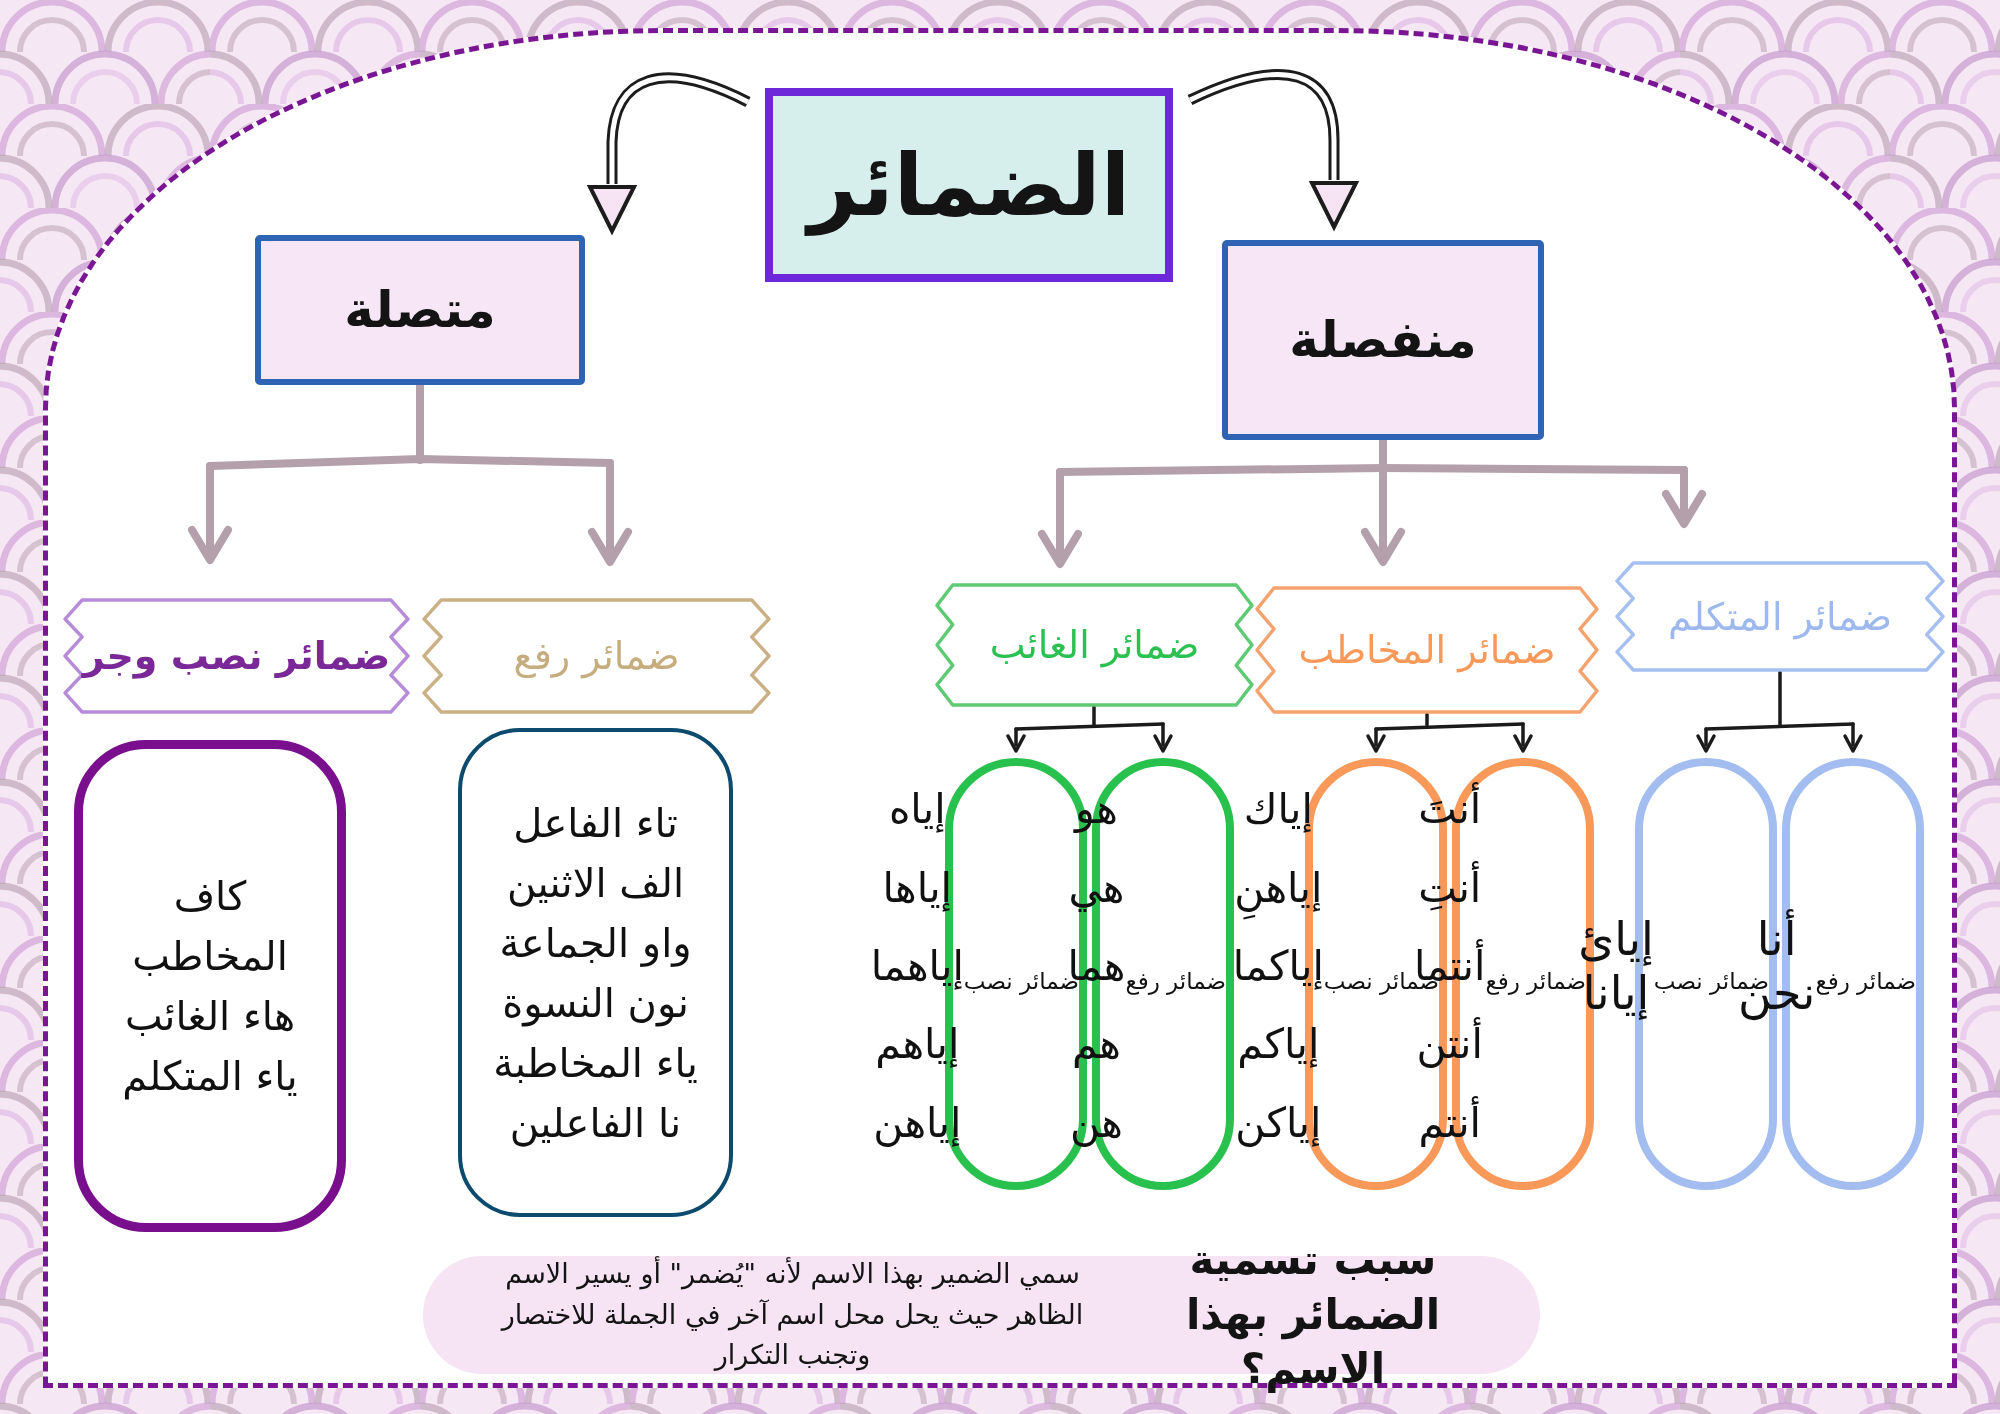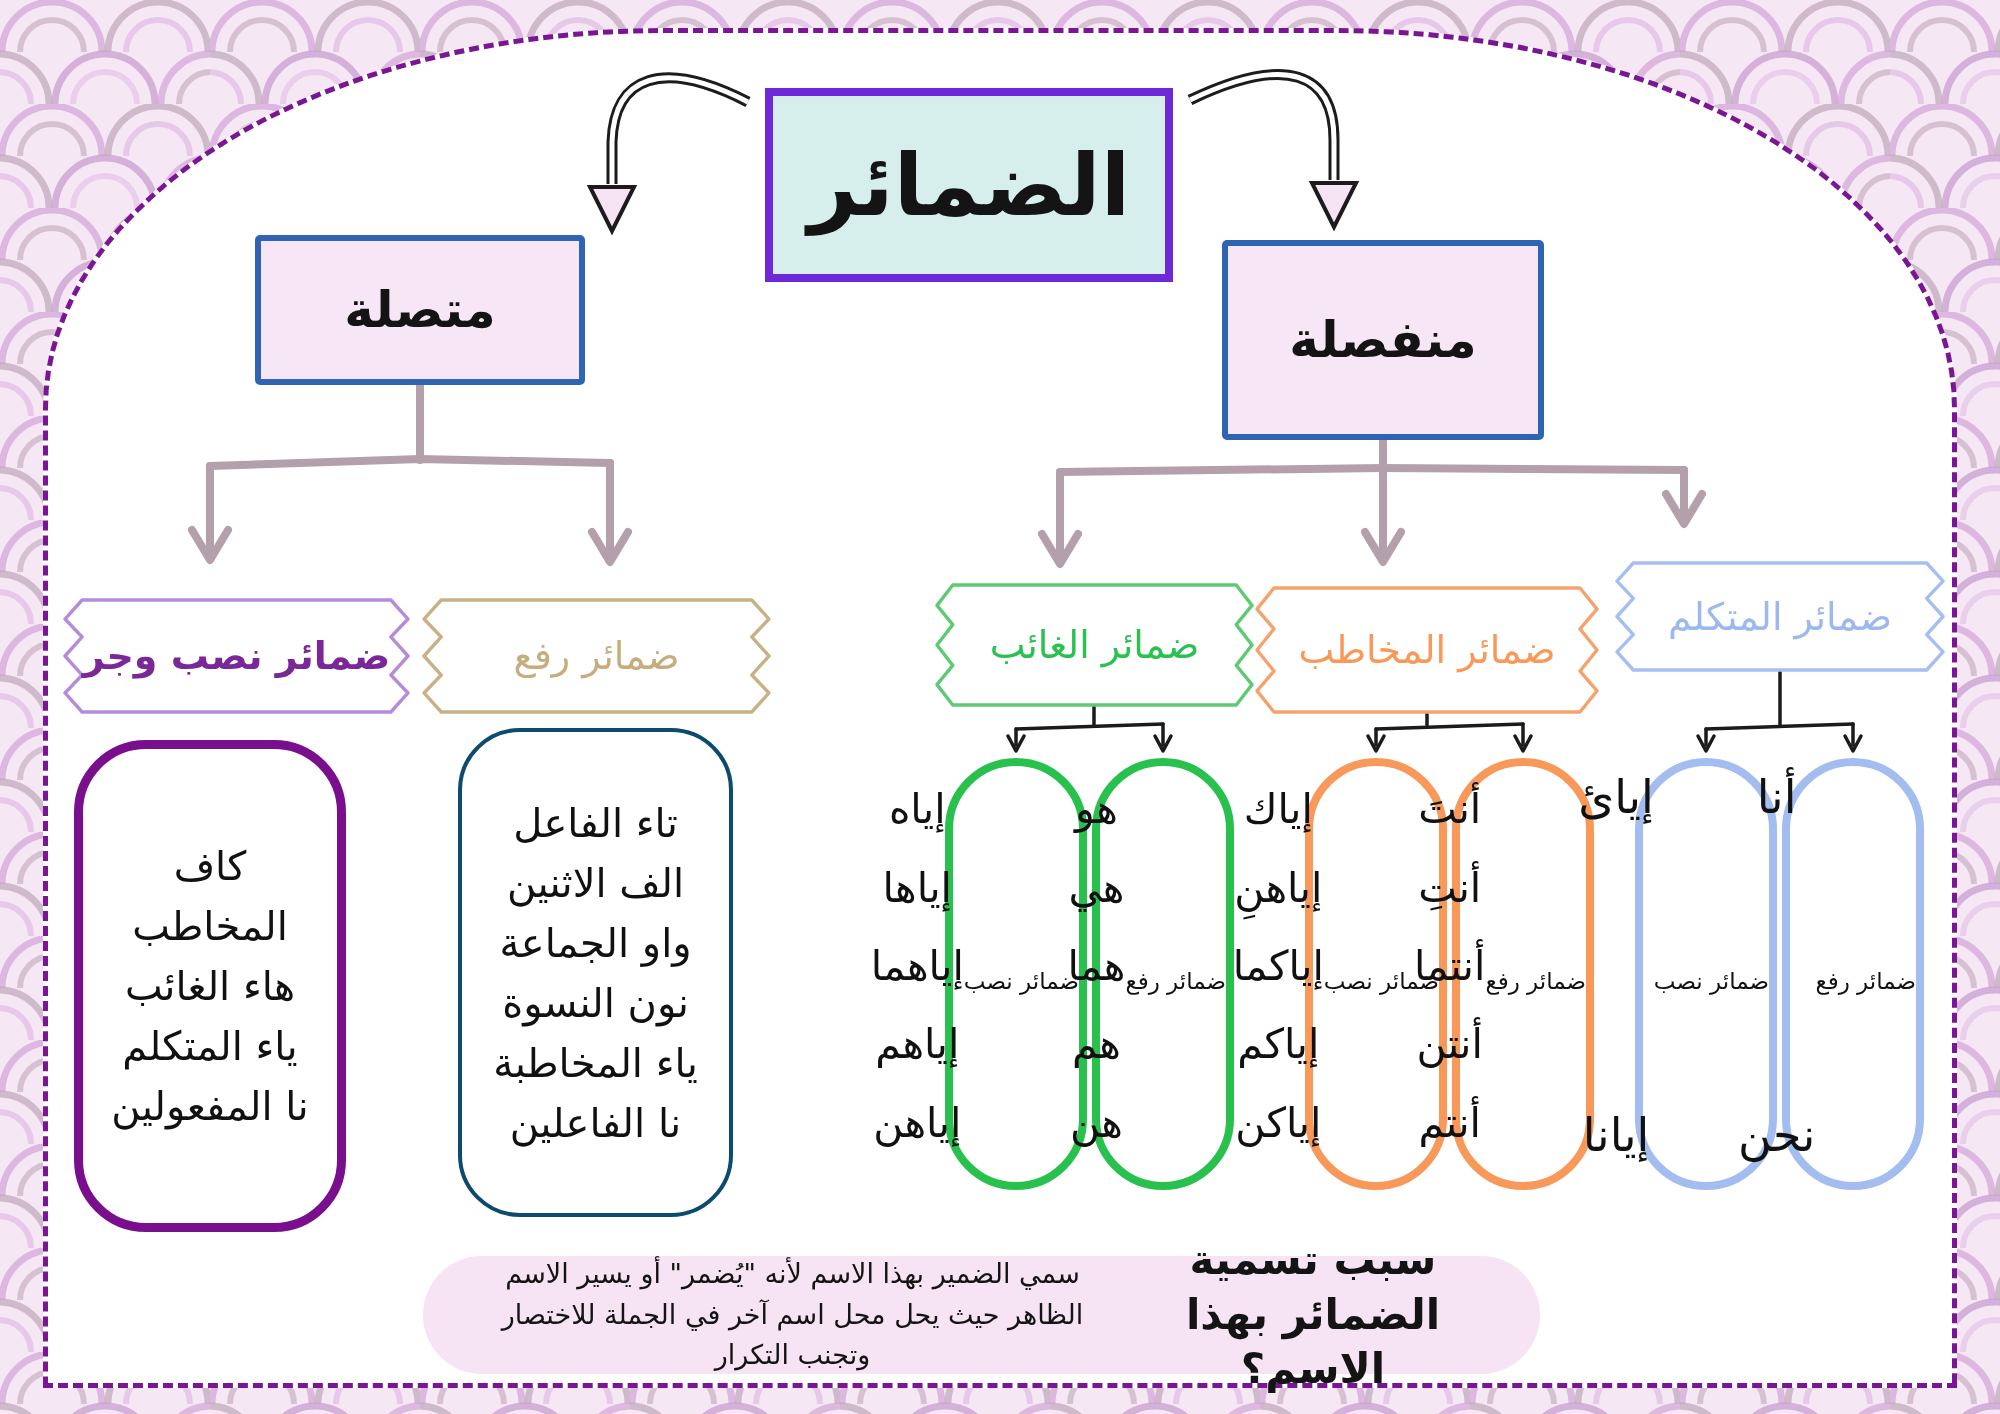--- a/index.html
+++ b/index.html
@@ -44,21 +44,21 @@
 
   .pill{position:absolute;top:758px;width:142px;height:432px;background:#fff;border-radius:76px;
         display:flex;align-items:center;box-sizing:border-box;}
   .pill-hdr{font-size:23px;color:#111;margin-top:14px;white-space:nowrap;}
   .pill-items{flex:1;display:flex;flex-direction:column;justify-content:space-around;align-items:center;
               padding:4px 0 20px;align-self:stretch;}
   .pill-items div{font-size:41px;color:#111;white-space:nowrap;}
   .p-green{border:8px solid #29c14e;}
   .p-orange{border:8px solid #f8995a;}
   .p-blue{border:8px solid #a3bdf0;}
-  .p-blue .pill-items{justify-content:space-between;}
+  .p-blue .pill-items{justify-content:center;}
   .p-blue .pill-items div{font-size:46px;}
   .pg-nasb{left:945px;} .pg-rafe{left:1092px;}
   .po-nasb{left:1305px;} .po-rafe{left:1452px;}
   .pb-nasb{left:1635px;} .pb-rafe{left:1782px;}
 
   .footer-blob{position:absolute;left:423px;top:1256px;width:1117px;height:118px;background:#f6e3f3;
                border-radius:60px;display:flex;align-items:center;box-sizing:border-box;padding:4px 34px;}
   .footer-q{width:386px;font-size:42px;font-weight:700;color:#141414;text-align:center;line-height:1.3;}
   .footer-a{flex:1;font-size:27px;color:#141414;text-align:center;line-height:1.5;padding-left:8px;}
 </style>
@@ -178,21 +178,20 @@
       <polygon points="5,0 95,0 100,17 95,33 100,50 95,67 100,83 95,100 5,100 0,83 5,67 0,50 5,33 0,17"></polygon>
     </svg>
     <span class="lbl">ضمائر المخاطب</span>
   </div>
 
   <div class="list-box box-purple">
     <div>كاف</div>
     <div>المخاطب</div>
     <div>هاء الغائب</div>
     <div>ياء المتكلم</div>
-    <div>نا المفعولين</div>
   </div>
   <div class="list-box box-tan">
     <div>تاء الفاعل</div>
     <div>الف الاثنين</div>
     <div>واو الجماعة</div>
     <div>نون النسوة</div>
     <div>ياء المخاطبة</div>
     <div>نا الفاعلين</div>
   </div>
 

